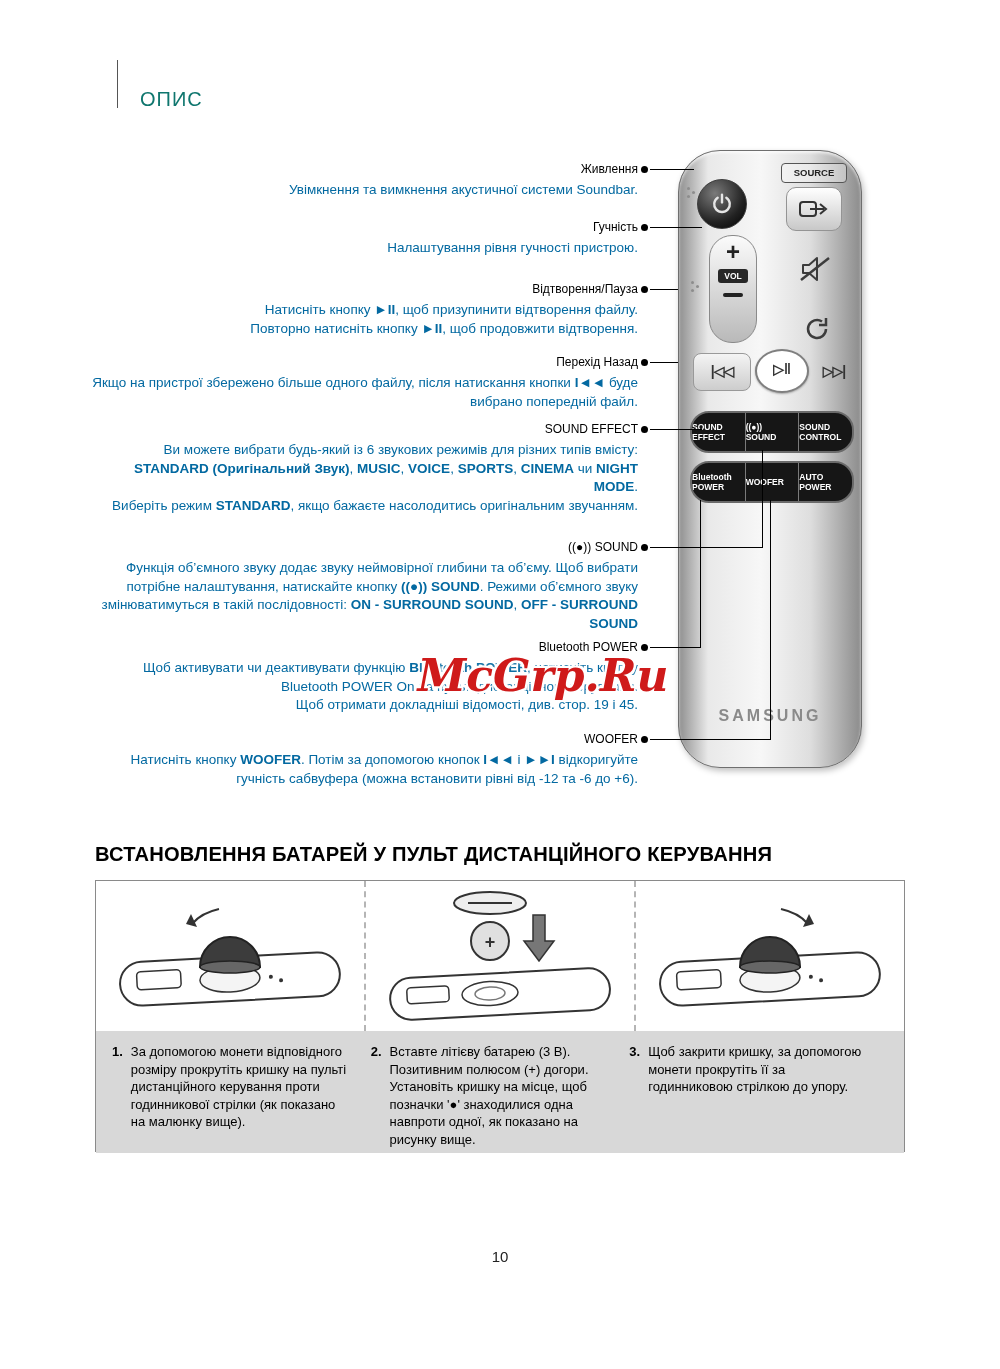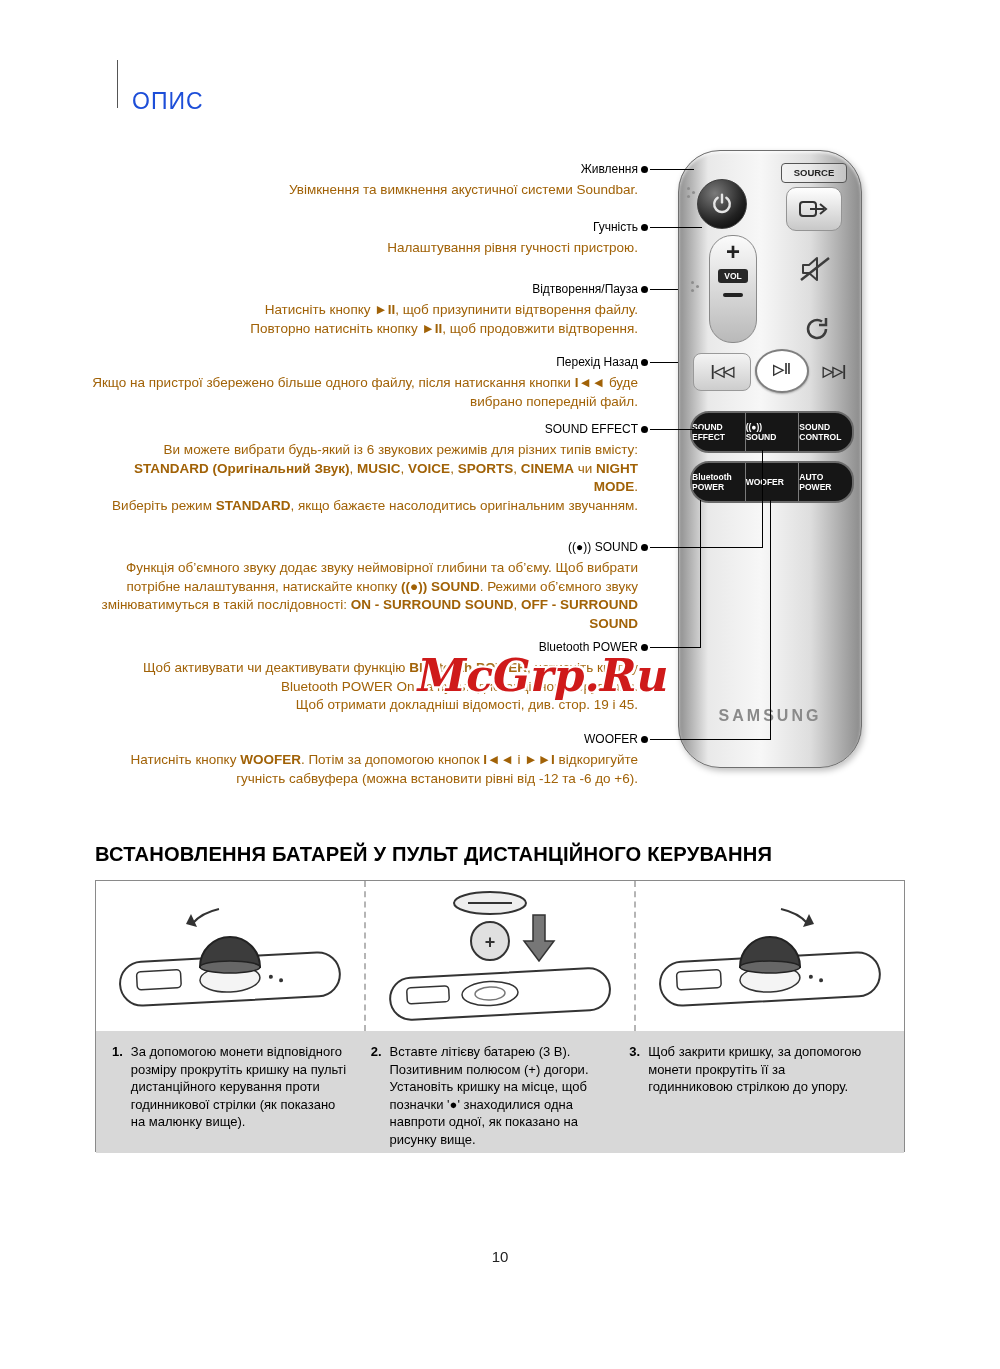--- a/index.html
+++ b/index.html
@@ -1,24 +1,24 @@
 <!DOCTYPE html>
 <html><head>
 <meta charset="utf-8">
 <style>
   html,body{margin:0;padding:0;background:#fff;}
   .page{position:relative;width:1000px;height:1369px;background:#fff;overflow:hidden;
         font-family:"Liberation Sans",sans-serif;color:#000;}
   
   .header-rule{position:absolute;left:117px;top:60px;width:1px;height:48px;background:#555;}
-  .header-title{position:absolute;left:132px;top:88px;font-size:23px;letter-spacing:1px;color:#1d4ed8;}
+  .header-title{position:absolute;left:140px;top:88px;font-size:20px;letter-spacing:1px;color:#0f766e;}
   
   .feature{position:absolute;right:362px;width:548px;text-align:right;z-index:2;}
   .feature h3{margin:0;font-size:12px;font-weight:normal;line-height:18px;}
-  .feature p{margin:3px 0 0;font-size:13.5px;line-height:18.5px;color:#a16207;}
+  .feature p{margin:3px 0 0;font-size:13.5px;line-height:18.5px;color:#0369a1;}
   
   .lead{position:absolute;background:#000;z-index:4;}
   .lead.h{height:1px;}
   .lead.v{width:1px;}
   .bullet{position:absolute;width:7px;height:7px;border-radius:50%;background:#000;z-index:4;}
   
   .remote{position:absolute;left:678px;top:150px;width:182px;height:616px;border-radius:42px;
           background:linear-gradient(90deg,#8f8f8f 0%,#e9e9e9 16%,#f7f7f7 45%,#dedede 72%,#8c8c8c 100%);
           border:1px solid #6e6e6e;box-shadow:inset 0 2px 3px rgba(255,255,255,.7), 2px 3px 6px rgba(0,0,0,.25);z-index:1;}
   .pow-btn{position:absolute;left:18px;top:28px;width:48px;height:48px;border-radius:50%;

